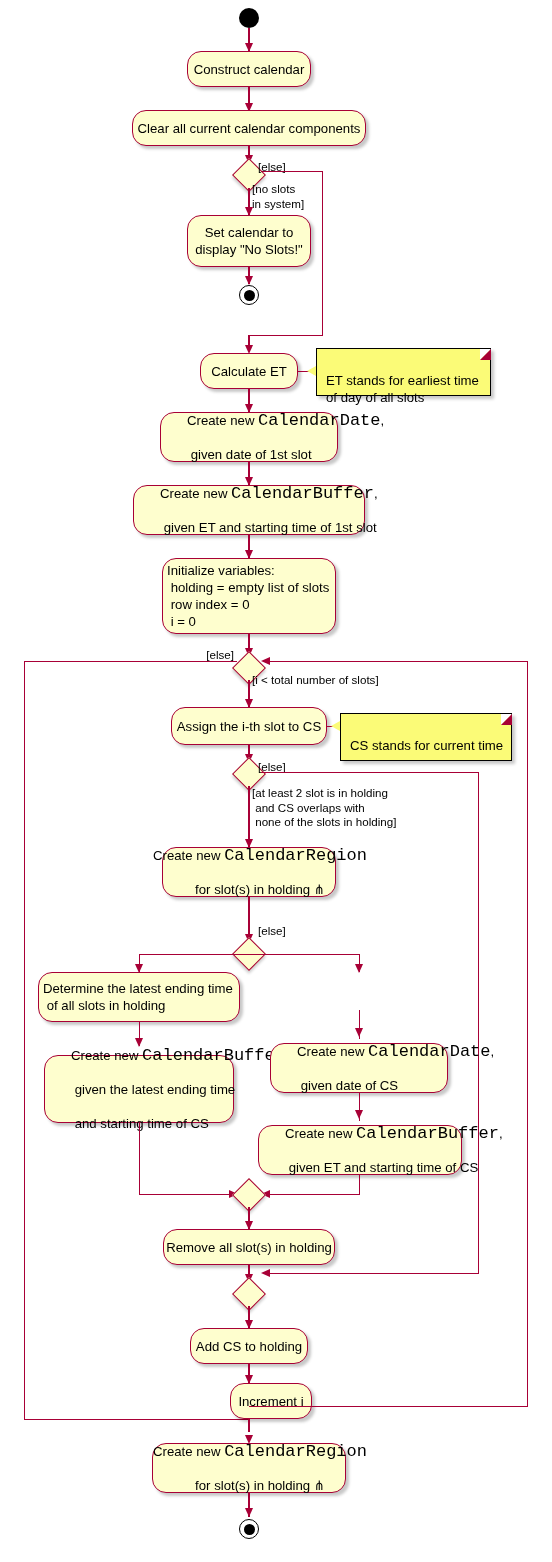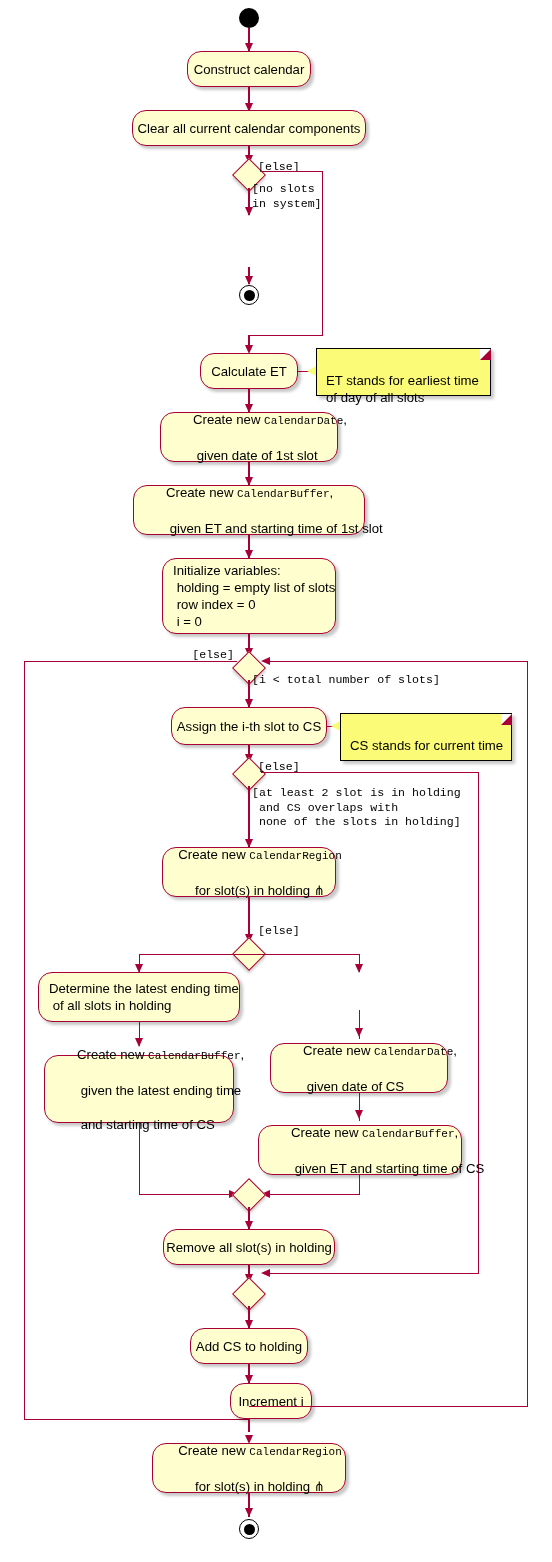--- a/index.html
+++ b/index.html
@@ -22,25 +22,25 @@
     border:1.3px solid #A80036;
     border-radius:14px;
     color:#000000;
     font-size:13.2px;
     line-height:17px;
     text-align:center;
     display:flex;
     align-items:center;
     justify-content:center;
     box-shadow:3px 3px 3px rgba(0,0,0,0.22);
-    padding:5px 10px;
+    padding:5px 4px;
     white-space:pre;
   }
   .node.left{ text-align:left; justify-content:flex-start; }
-  .mono{ font-family:"Liberation Mono", monospace; font-size:11px; }
+  .mono{ font-family:"Liberation Mono", monospace; font-size:17px; }
 
   
   .start{
     position:absolute;
     width:20px;height:20px;
     border-radius:50%;
     background:#000000;
   }
   .endouter{
     position:absolute;
@@ -94,21 +94,20 @@
     border-left:9px solid #A80036;
   }
 
   
   .guard{
     position:absolute;
     font-size:11.6px;
     line-height:14.5px;
     color:#000000;
     white-space:pre;
-    font-family:Liberation Mono, monospace;
   }
   .guard.r{ text-align:right; }
 
   
   .note{
     position:absolute;
     box-sizing:border-box;
     background:#FBFB77;
     border:1.1px solid #000000;
     color:#000000;
@@ -161,20 +160,22 @@
   <div class="arrowdown" style="left:244.5px;top:155px;"></div>
 
   <div class="diamond" style="left:237px;top:163px;"></div>
   <div class="guard" style="left:258px;top:160px;">[else]</div>
 
   <div class="guard" style="left:252px;top:182px;">[no slots
 in system]</div>
   <div class="vline" style="left:248.3px;top:188px;height:27px;"></div>
   <div class="arrowdown" style="left:244.5px;top:207px;"></div>
 
+  <div class="node" style="left:187px;top:215px;width:124px;height:52px;">Set calendar to
+display "No Slots!"</div>
 
   <div class="vline" style="left:248.3px;top:267px;height:17px;"></div>
   <div class="arrowdown" style="left:244.5px;top:276px;"></div>
   <div class="endouter" style="left:239px;top:285px;"></div>
   <div class="endinner" style="left:243.5px;top:289.5px;"></div>
 
   <div class="hline" style="left:261px;top:171px;width:62px;"></div>
   <div class="vline" style="left:322px;top:171px;height:165px;"></div>
   <div class="hline" style="left:249px;top:335px;width:74px;"></div>
   <div class="vline" style="left:248.3px;top:335px;height:15px;"></div>

